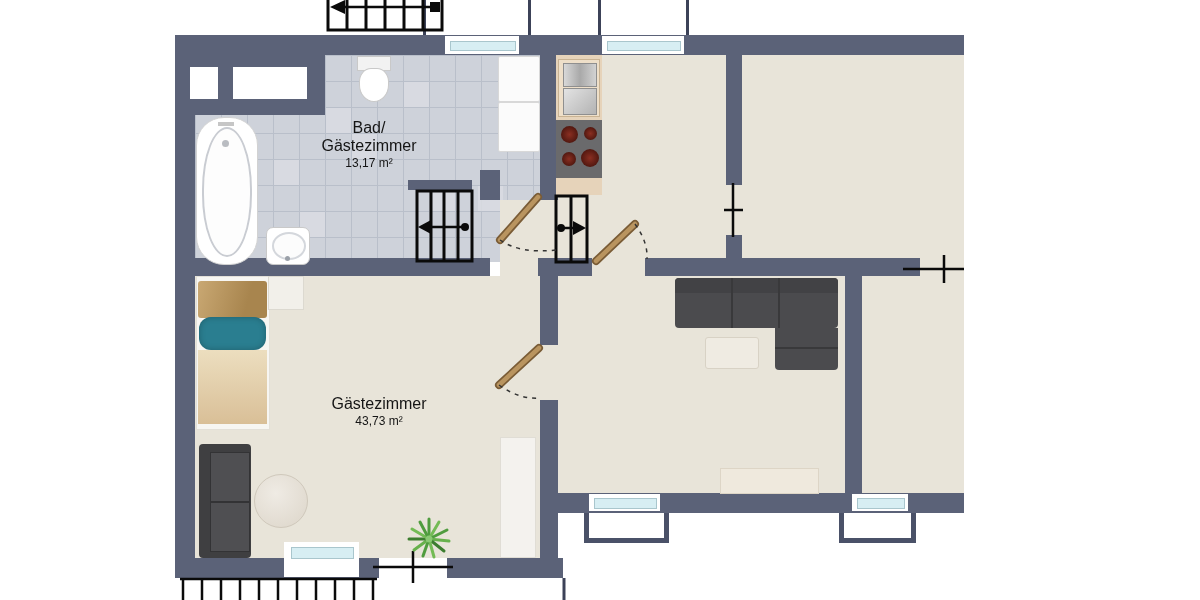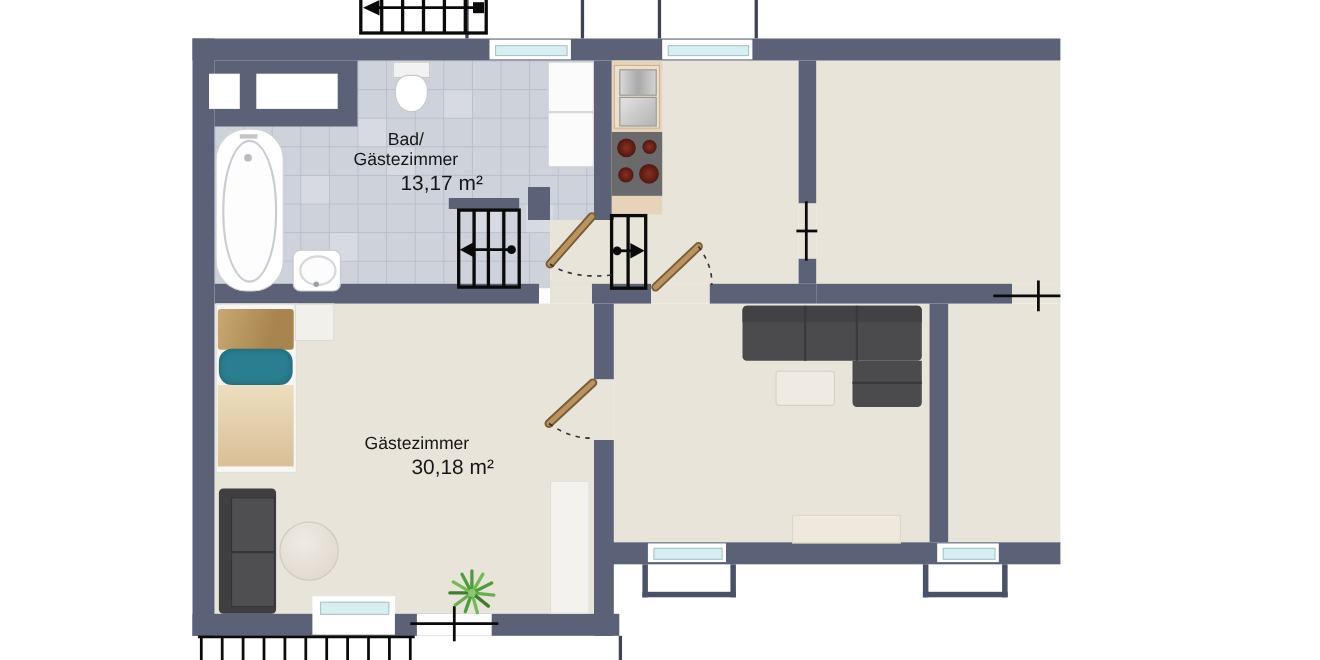--- a/index.html
+++ b/index.html
@@ -16,21 +16,21 @@
   .patch{position:absolute;background:var(--floor);z-index:3;}
   .patch-white{position:absolute;background:#ffffff;z-index:3;}
   .niche{position:absolute;background:#ffffff;z-index:3;}
   .window{position:absolute;background:#ffffff;z-index:4;}
   .glass{position:absolute;background:var(--glass);border:1px solid #a9c6cd;z-index:5;}
   .well{position:absolute;background:#ffffff;border:5px solid #4a5168;border-top:none;z-index:0;}
   .wellline{position:absolute;background:#3c4258;z-index:0;}
   .furn{position:absolute;z-index:4;}
   .label{position:absolute;z-index:7;text-align:center;color:#151515;line-height:1.12;}
   .label .rname{font-size:16px;}
-  .label .rarea{font-size:19px;margin-top:2px;text-align:right;}
+  .label .rarea{font-size:12px;margin-top:2px;}
   #watermark{position:absolute;z-index:7;writing-mode:vertical-rl;transform:rotate(180deg);
      font-size:9px;letter-spacing:.5px;color:#b3b8c6;}
   svg.overlay{position:absolute;left:0;top:0;z-index:6;pointer-events:none;}
 </style>
 </head>
 <body>
 
 <div id="canvas">
 
   <div class="tilefloor" style="left:195px;top:55px;width:345px;height:207px;"></div>
@@ -264,17 +264,17 @@
     </g>
   </svg>
 
   <div class="label" style="left:299px;top:119px;width:140px;">
     <div class="rname">Bad/</div>
     <div class="rname">Gästezimmer</div>
     <div class="rarea">13,17 m²</div>
   </div>
   <div class="label" style="left:309px;top:395px;width:140px;">
     <div class="rname">Gästezimmer</div>
-    <div class="rarea">30,18 m²</div>
+    <div class="rarea">43,73 m²</div>
   </div>
 
   <div id="watermark" style="left:1047px;top:400px;height:110px;">Immogrundriss</div>
 </div>
 
 </body></html>

